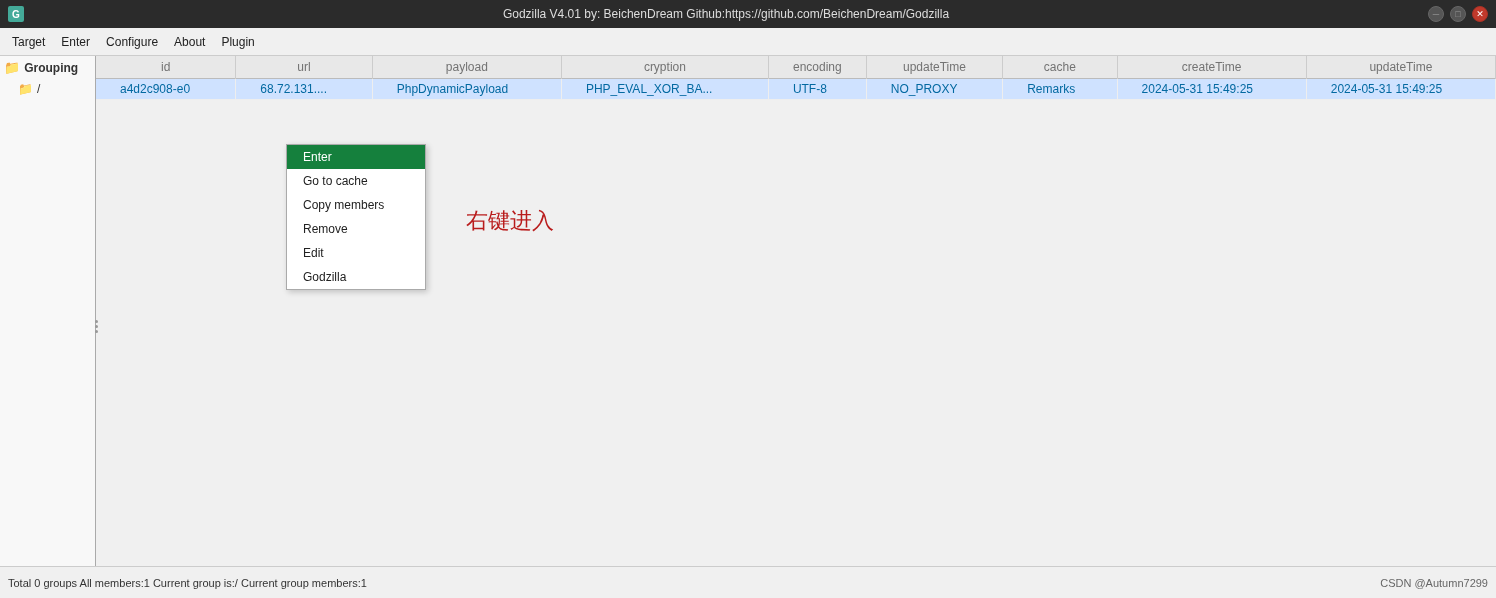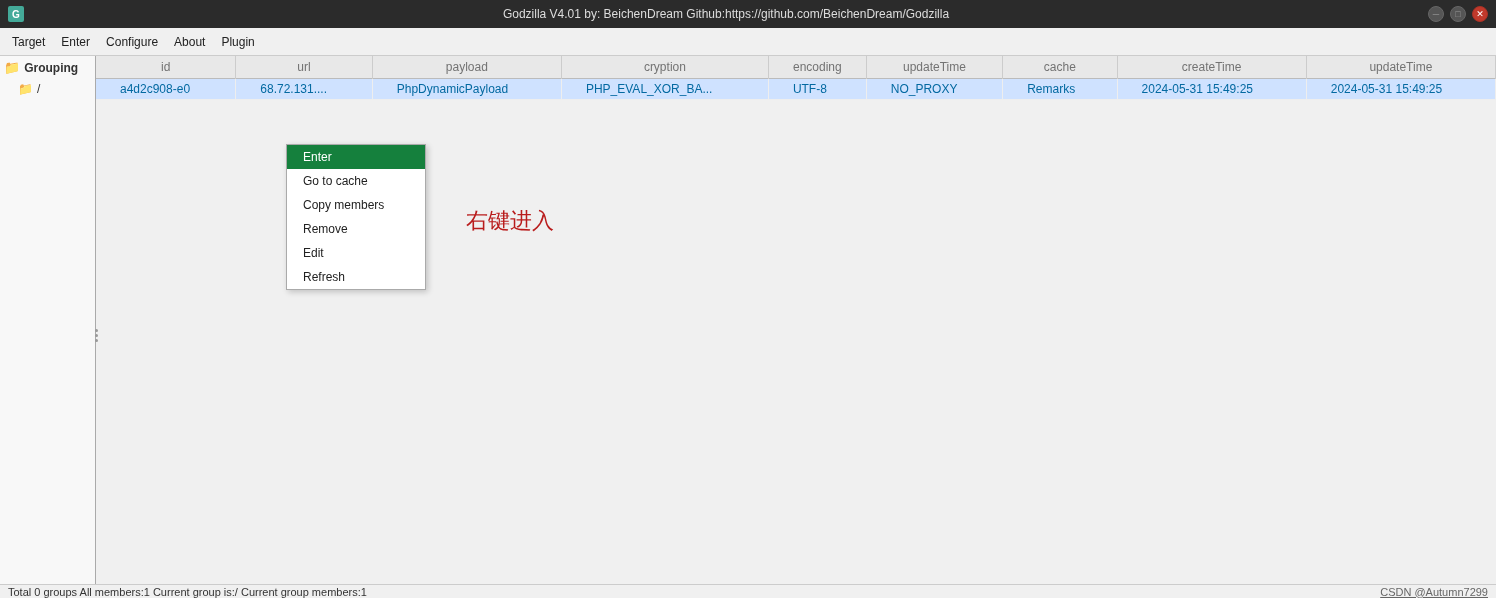--- a/index.html
+++ b/index.html
@@ -189,32 +189,31 @@
     }
     .ctx-item.active {
       background: #15803d;
       color: #fff;
     }
 
     
     #status-bar {
       background: #f0f0f0;
       border-top: 1px solid #ccc;
-      height: 14px;
+      height: 32px;
       display: flex;
       align-items: center;
       justify-content: space-between;
       padding: 4px 8px;
       flex-shrink: 0;
       font-size: 11px;
       color: #333;
     }
     .status-right {
       color: #666;
-      text-decoration: underline;
     }
 
     
     .divider-handle {
       position: absolute;
       left: 93px;
       top: 52px;
       bottom: 22px;
       width: 6px;
       display: flex;
@@ -312,21 +311,21 @@
 
     <div class="chinese-hint">右键进入</div>
 
     <div id="context-menu">
 
     <div class="ctx-item active">Enter</div>
         <div class="ctx-item">Go to cache</div>
         <div class="ctx-item">Copy members</div>
         <div class="ctx-item">Remove</div>
         <div class="ctx-item">Edit</div>
-        <div class="ctx-item">Refresh</div>
+        <div class="ctx-item">Godzilla</div>
       </div>
   </div>
 </div>
 
 <div id="status-bar">
   <span>Total 0 groups All members:1 Current group is:/ Current group members:1</span>
   <span class="status-right">CSDN @Autumn7299</span>
 </div>
 
 </body></html>

